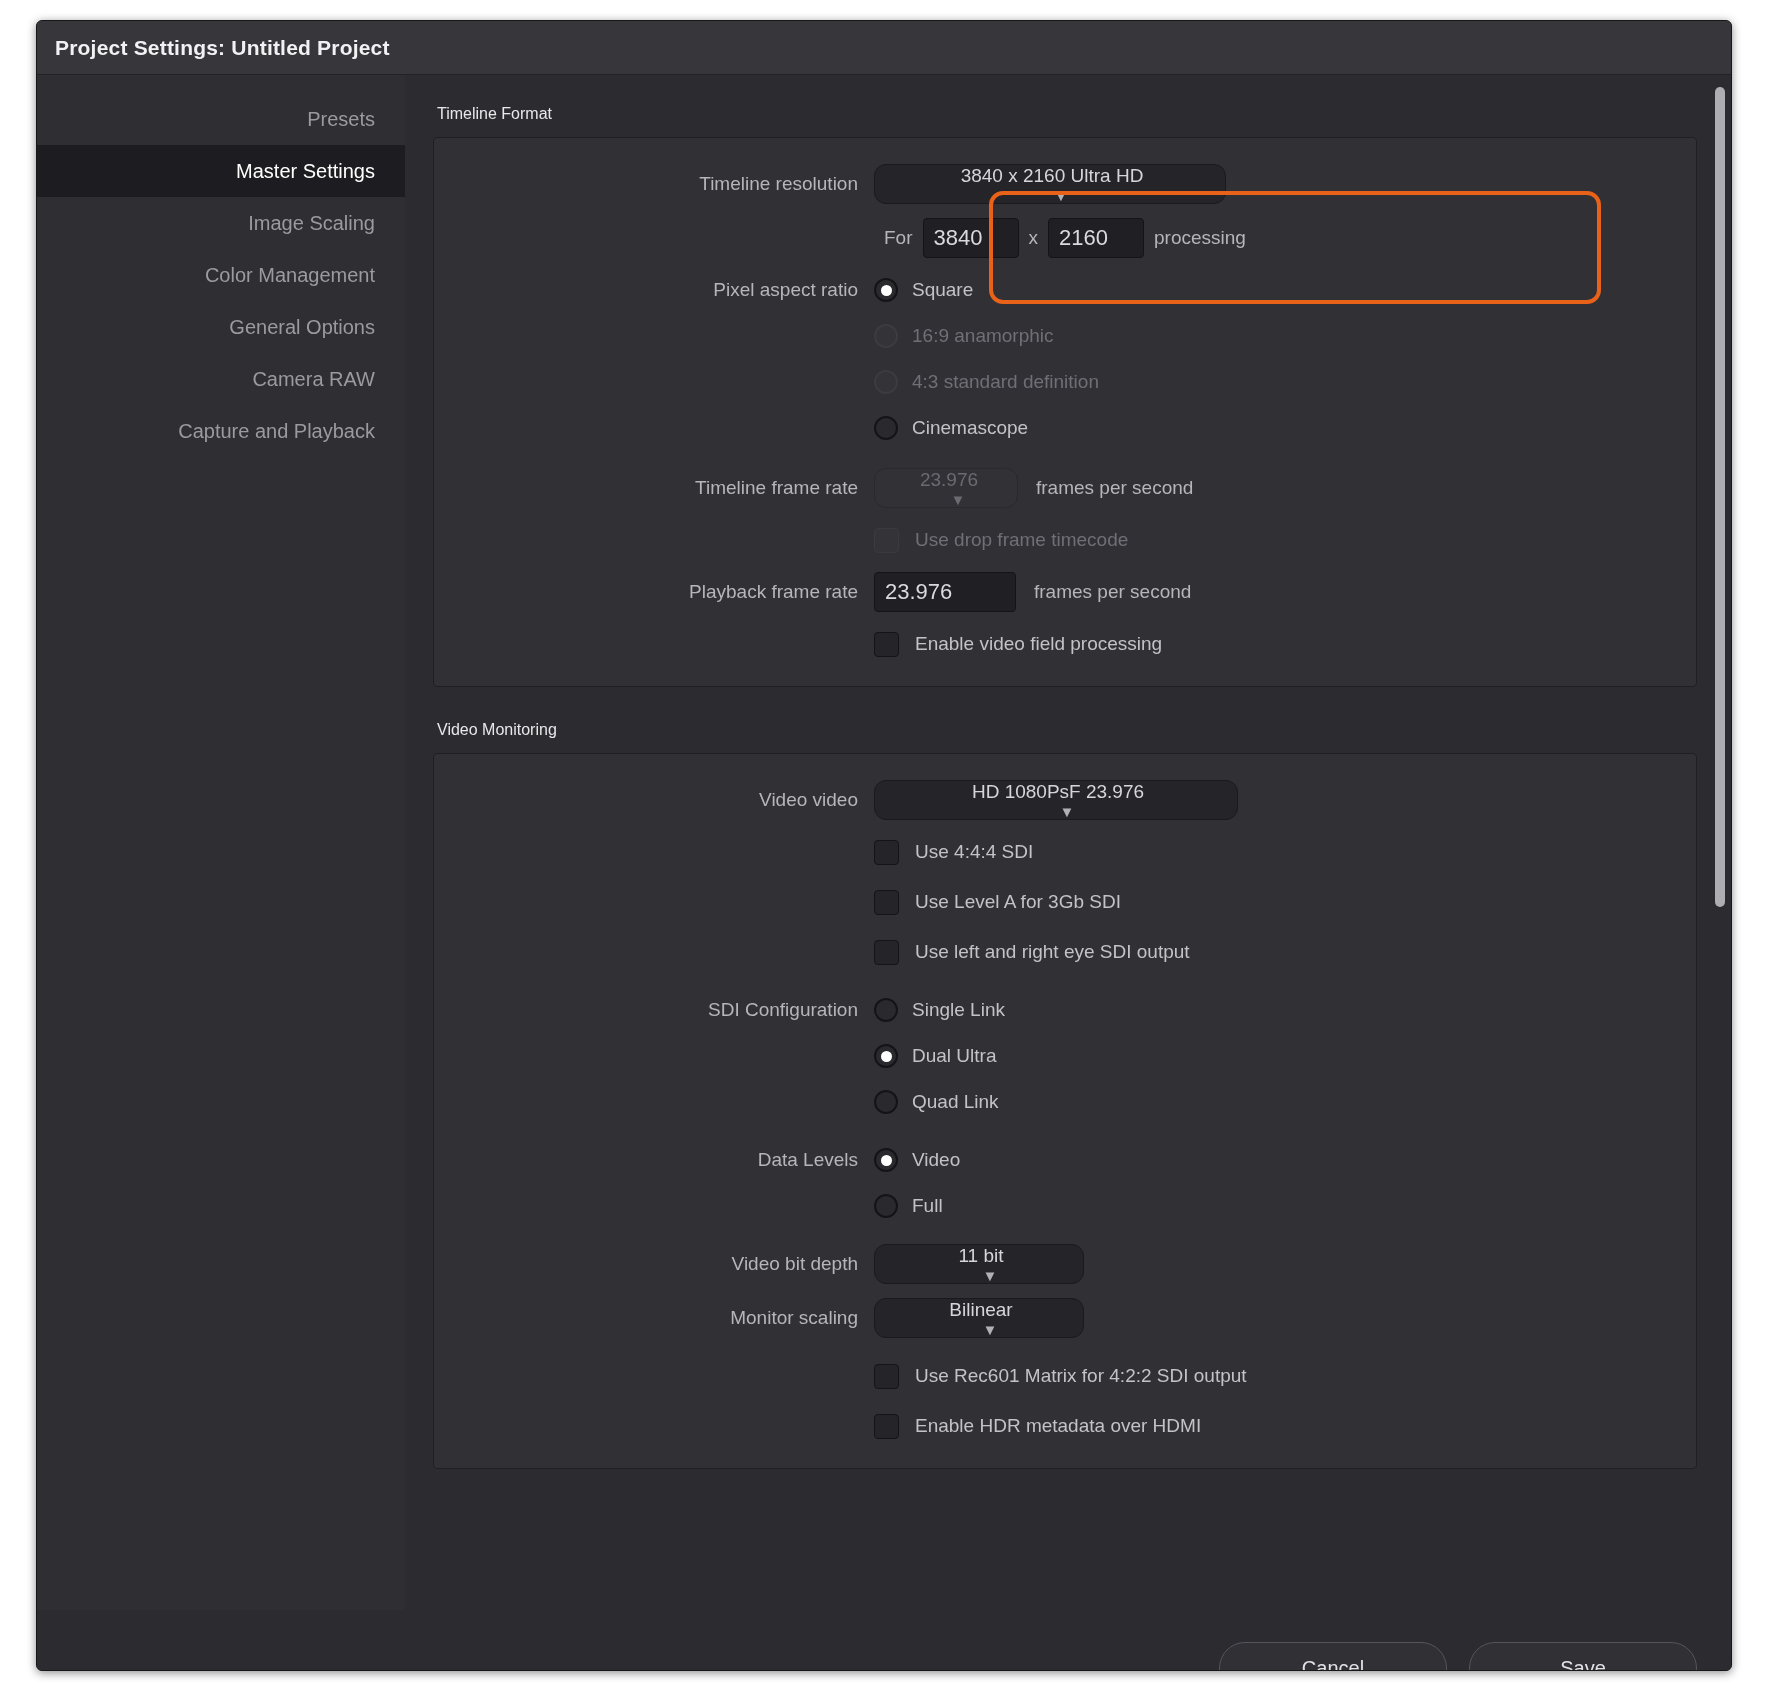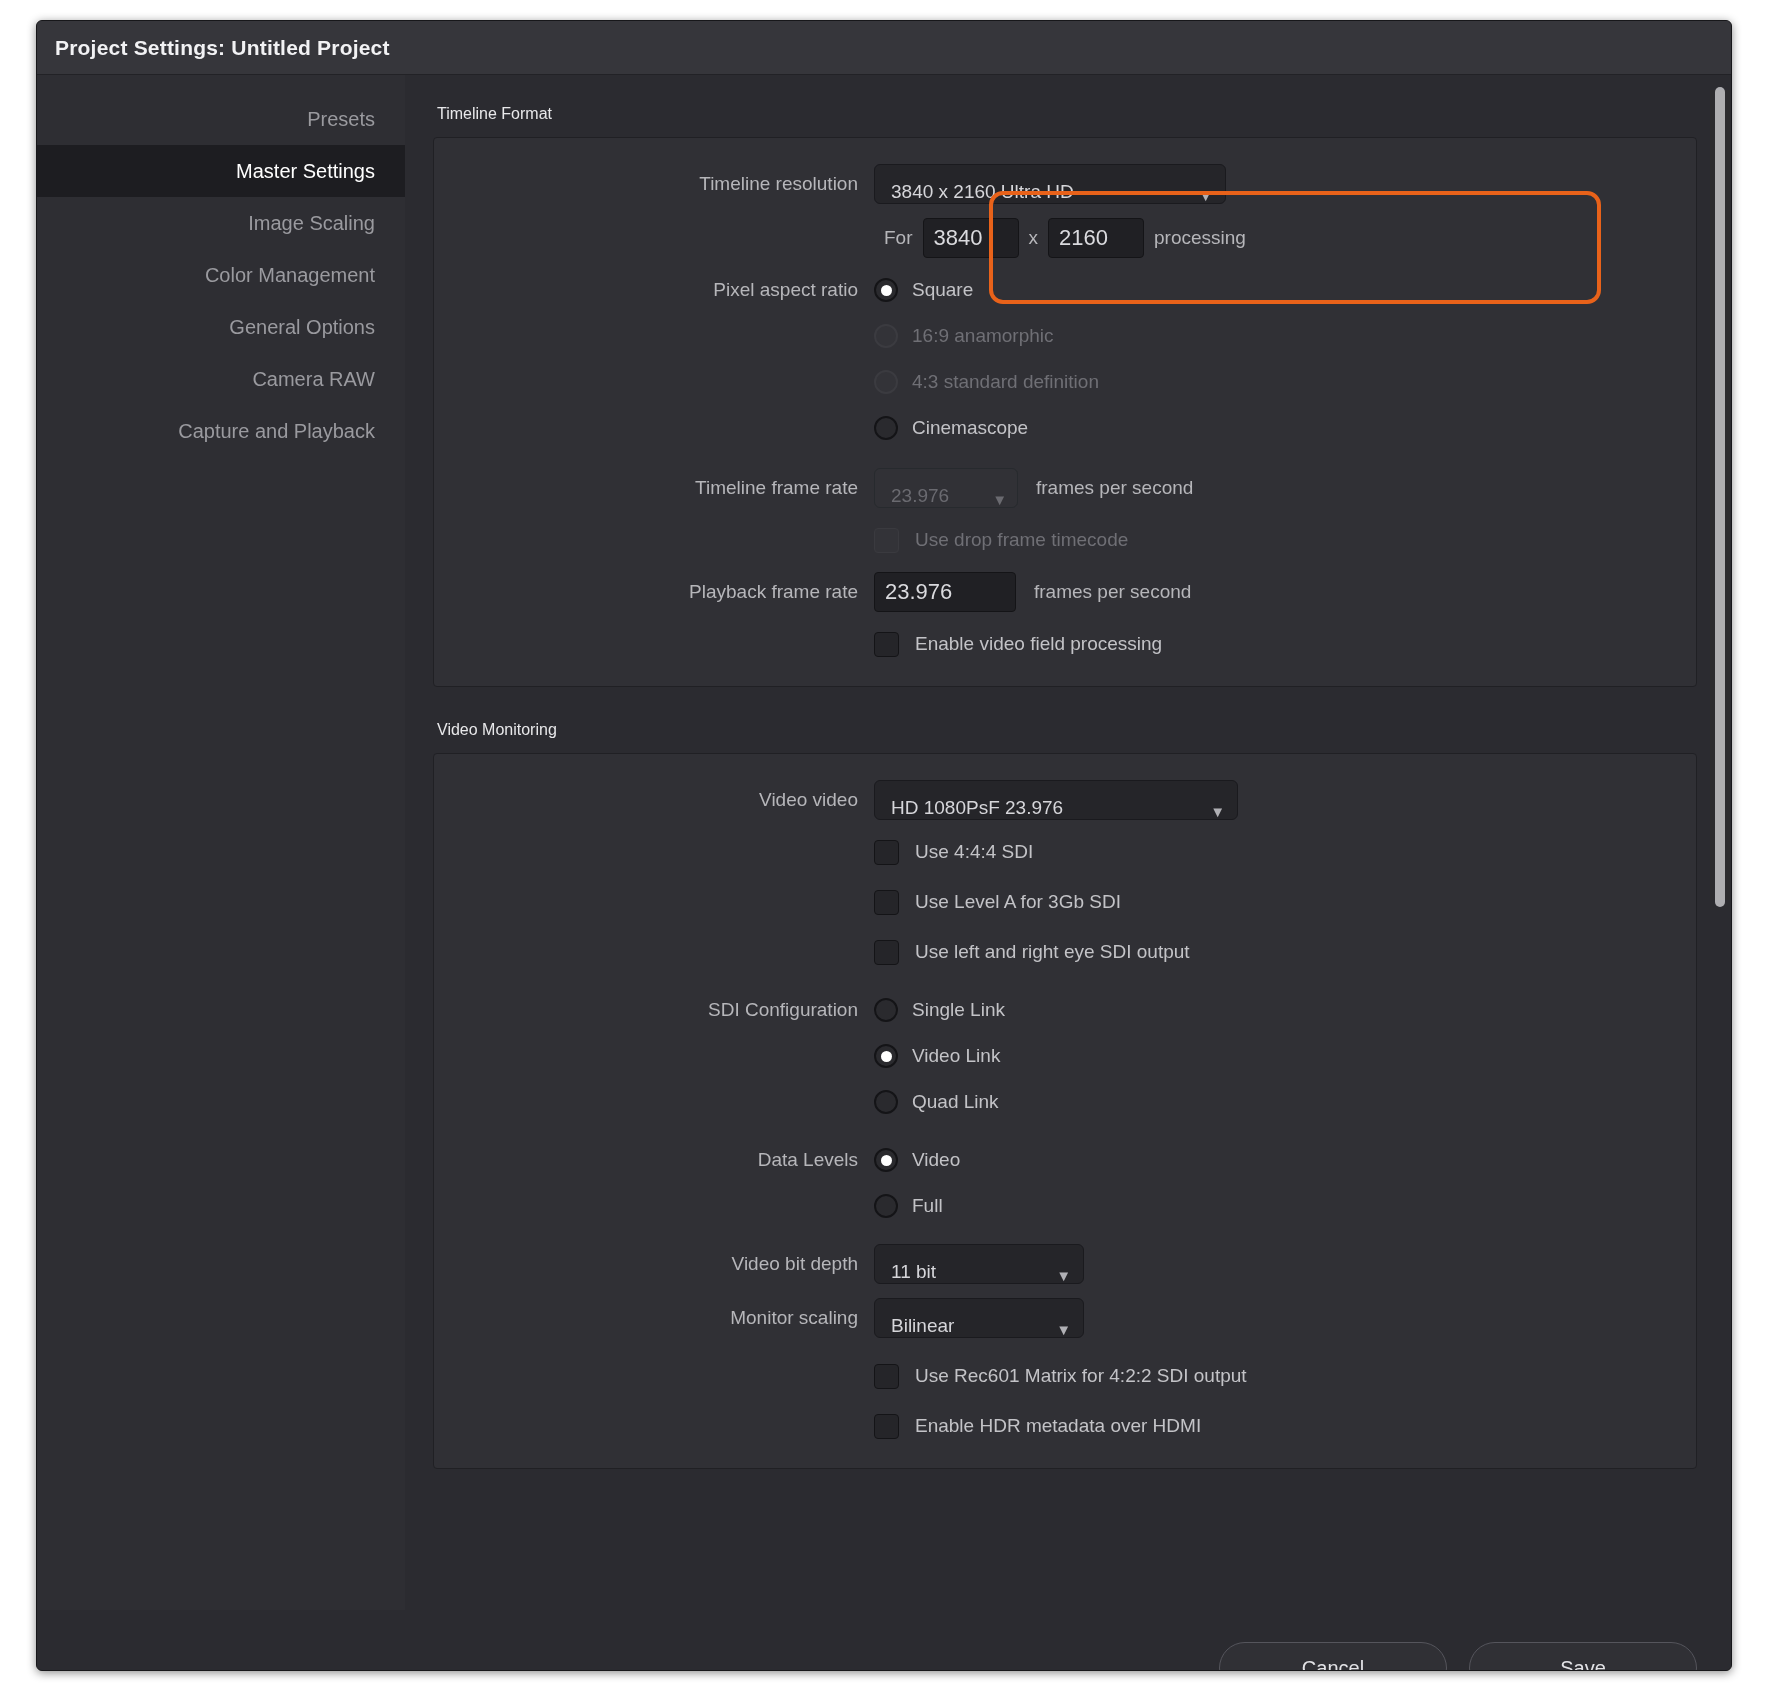--- a/index.html
+++ b/index.html
@@ -100,30 +100,31 @@
     font-size: 19px;
     color: #b6b6ba;
     flex: 0 0 440px;
   }
   .ctl { display: flex; align-items: center; }
 
   
   .sel {
     background: #252529;
     border: 1px solid #1a1a1e;
-    border-radius: 6px;
+    border-radius: 12px;
     height: 40px;
     display: inline-flex;
-    align-items: flex-end;
+    align-items: center;
     justify-content: space-between;
     padding: 0 12px 0 16px;
     color: #d6d6da;
     font-size: 19px;
     cursor: pointer;
     user-select: none;
+    flex-direction: column;
   }
   .sel .chev {
     margin-left: 18px;
     color: #b0b0b5;
     font-size: 15px;
     line-height: 1;
   }
   .sel.disabled {
     background: #313136;
     border-color: #272a2e;
@@ -412,21 +413,21 @@
             <span class="rlabel">Single Link</span>
           </div>
         </div>
 
         <div class="row sub-row">
           <div class="lbl"></div>
           <div class="ctl">
             <span class="radio on">
                 <span class="dot"></span>
               </span>
-            <span class="rlabel">Video Link</span>
+            <span class="rlabel">Dual Ultra</span>
           </div>
         </div>
 
         <div class="row" style="margin-bottom:22px;">
           <div class="lbl"></div>
           <div class="ctl">
             <span class="radio">
                 <span class="dot"></span>
               </span>
             <span class="rlabel">Quad Link</span>

